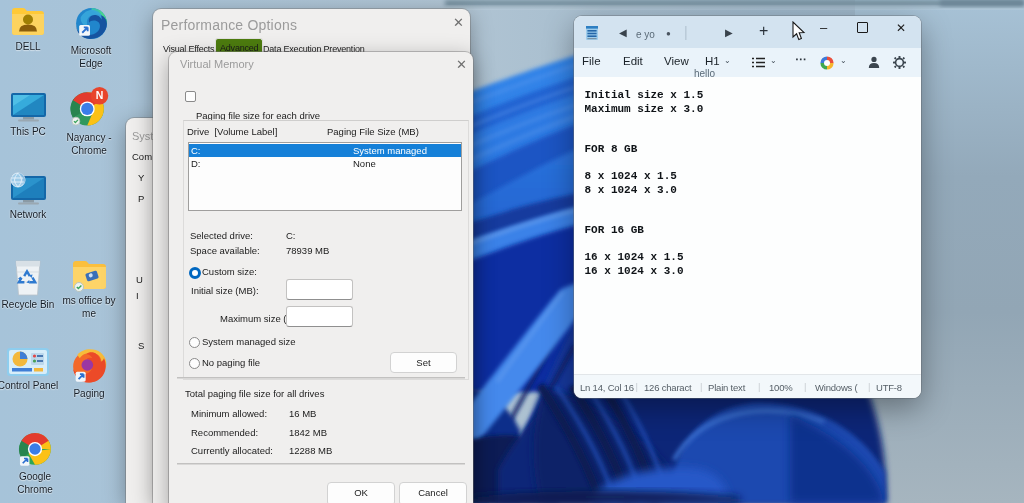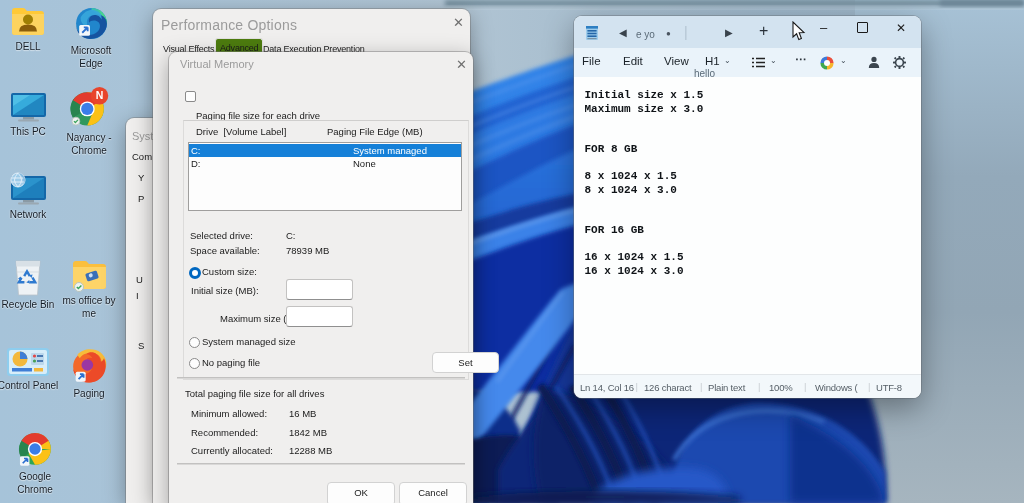--- a/index.html
+++ b/index.html
@@ -262,22 +262,22 @@
 
 <div class="dlg" id="vm" style="left:169px;top:52px;width:304px;height:460px;">
   <div class="dtitle" style="top:6px;">Virtual Memory</div>
   <div class="dx" style="left:287px;top:5px;">✕</div>
 
   <div class="ckb" style="left:16px;top:39px;"></div>
 
   <div style="position:absolute;left:15px;top:58px;margin-left:12px;">Paging file size for each drive</div>
   <div style="position:absolute;left:14px;top:68px;width:284px;height:258px;border:1px solid #dcdbda;border-top-color:#cfcecd;"></div>
 
-  <div style="position:absolute;left:21px;top:74px;padding-left:6px;">Drive&nbsp; [Volume Label]</div>
-  <div style="position:absolute;left:158px;top:74px;">Paging File Edge (MB)</div>
+  <div style="position:absolute;left:12px;top:74px;padding-left:6px;">Drive&nbsp; [Volume Label]</div>
+  <div style="position:absolute;left:158px;top:74px;">Paging File Size (MB)</div>
 
   <div style="position:absolute;left:19px;top:90px;width:272px;height:67px;background:#fdfdfd;border:1px solid #9f9e9d;">
     <div style="position:absolute;left:0;top:1px;width:100%;height:13px;background:#1580d8;color:#fff;">
       <span style="position:absolute;left:2px;top:1px;">C:</span>
       <span style="position:absolute;left:164px;top:1px;">System managed</span>
     </div>
     <div style="position:absolute;left:2px;top:15px;">D:</div>
     <div style="position:absolute;left:164px;top:15px;">None</div>
   </div>
 
@@ -290,21 +290,21 @@
   <div style="position:absolute;left:33px;top:214px;">Custom size:</div>
   <div style="position:absolute;left:22px;top:233px;">Initial size (MB):</div>
   <div class="inp" style="left:117px;top:227px;width:65px;height:19px;"></div>
   <div style="position:absolute;left:22px;top:261px;padding-left:29px;">Maximum size (MB):</div>
   <div class="inp" style="left:117px;top:254px;width:65px;height:19px;"></div>
 
   <div class="radio" style="left:20px;top:285px;"></div>
   <div style="position:absolute;left:33px;top:284px;">System managed size</div>
   <div class="radio" style="left:20px;top:306px;"></div>
   <div style="position:absolute;left:33px;top:305px;">No paging file</div>
-  <div class="btn" style="left:221px;top:300px;width:65px;height:19px;line-height:19px;margin-left:42px;">Set</div>
+  <div class="btn" style="left:221px;top:300px;width:65px;height:19px;line-height:19px;">Set</div>
 
   <div class="gline" style="left:8px;top:325px;width:288px;"></div>
   <div style="position:absolute;left:16px;top:336px;">Total paging file size for all drives</div>
   <div style="position:absolute;left:22px;top:356px;">Minimum allowed:</div>
   <div style="position:absolute;left:120px;top:356px;">16 MB</div>
   <div style="position:absolute;left:22px;top:375px;">Recommended:</div>
   <div style="position:absolute;left:120px;top:375px;">1842 MB</div>
   <div style="position:absolute;left:22px;top:393px;">Currently allocated:</div>
   <div style="position:absolute;left:120px;top:393px;">12288 MB</div>
   <div class="gline" style="left:8px;top:411px;width:288px;"></div>

